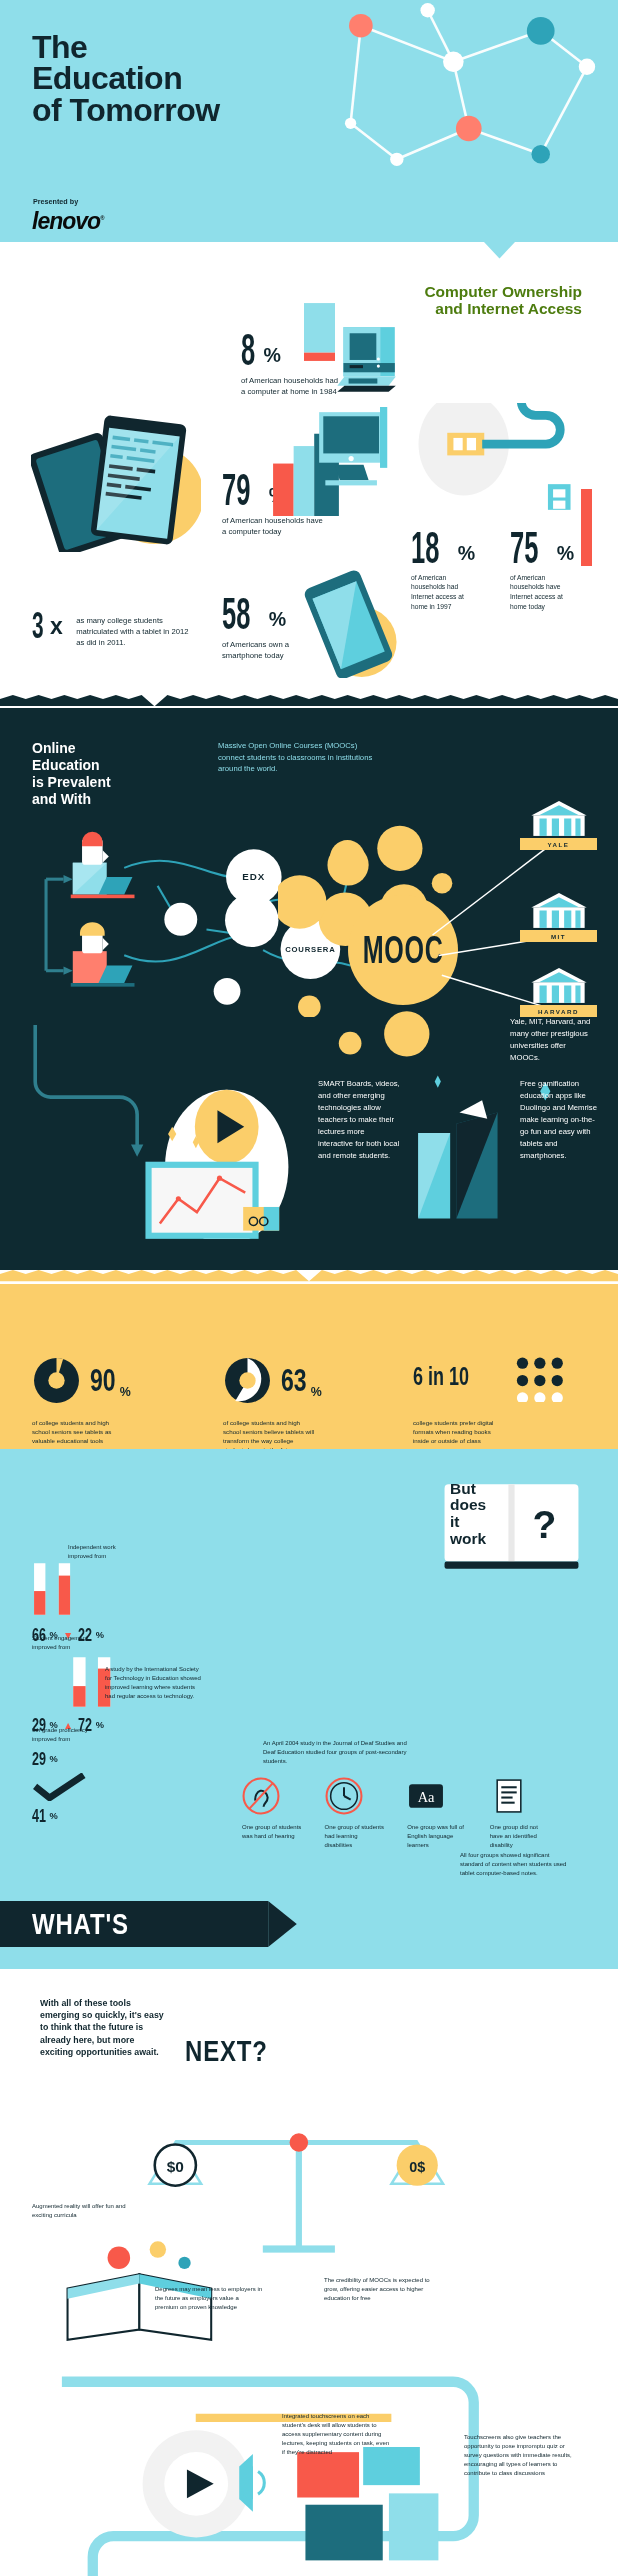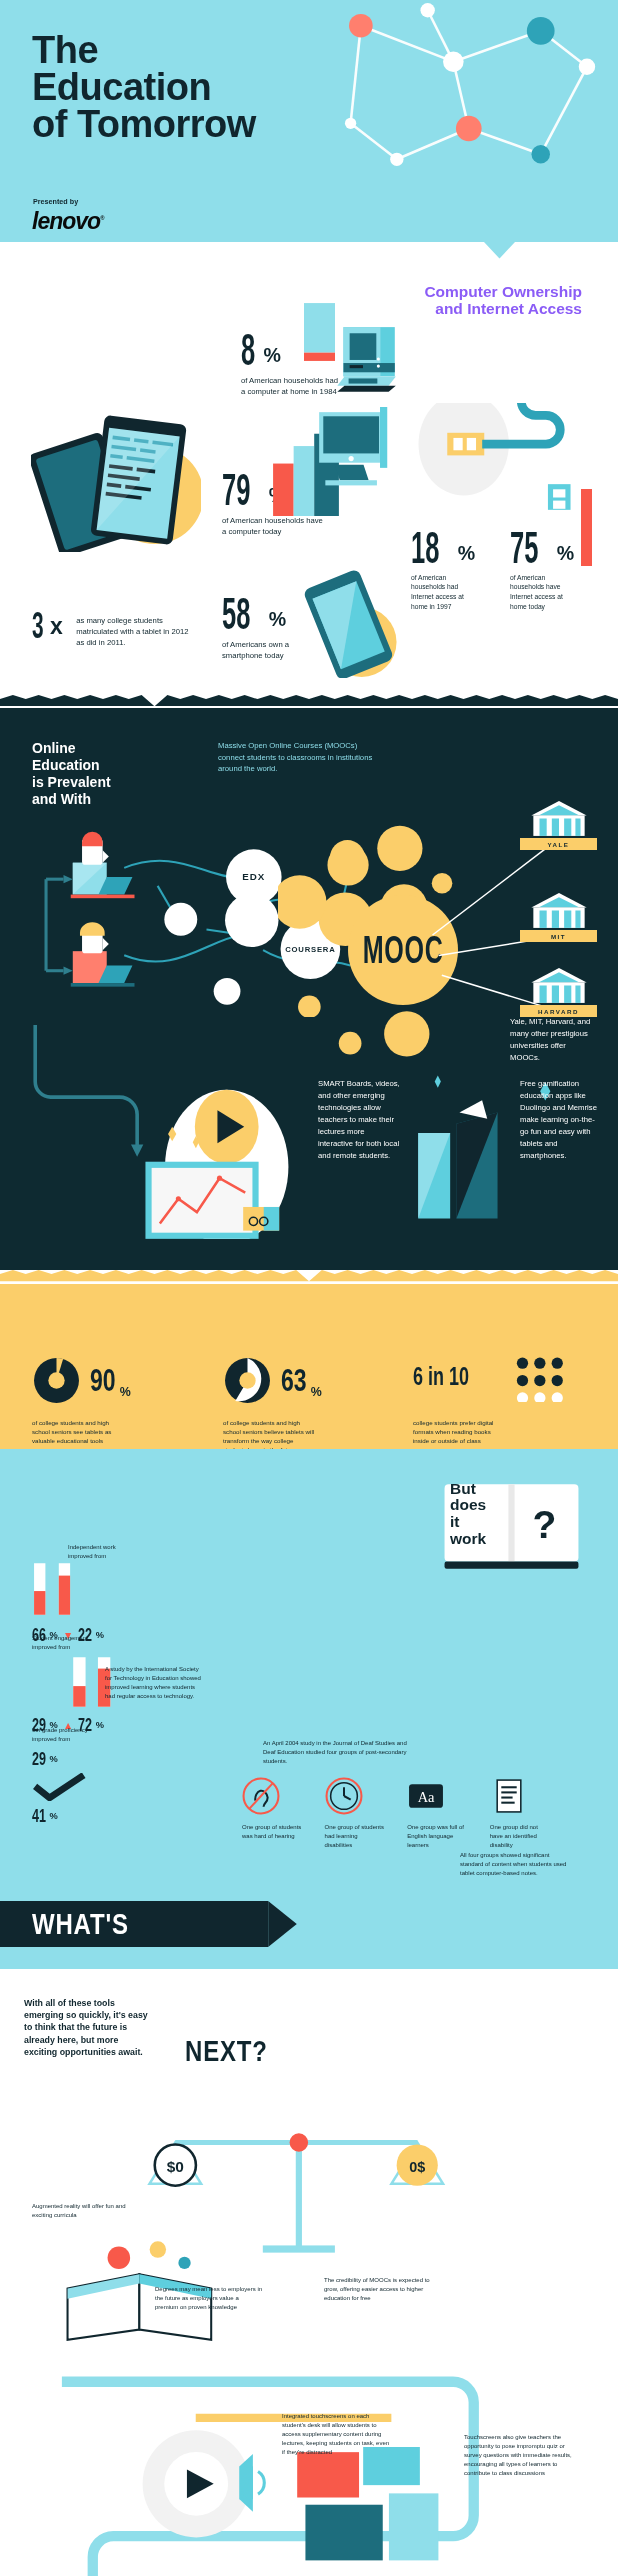--- a/index.html
+++ b/index.html
@@ -11,21 +11,21 @@
     width:618px;
     overflow-x:hidden;
   }
   .page { width:618px; position:relative; }
   .zig { height:11.3px; width:100%; position:relative; }
 
   
   .hero { background:#8fdeea; height:242px; position:relative; overflow:hidden; }
   .hero h1 {
     position:absolute; left:32px; top:32px;
-    font-size:38px; line-height:.98; font-weight:700; color:#10262e;
+    font-size:32px; line-height:.98; font-weight:700; color:#10262e;
     letter-spacing:-0.5px;
   }
   .hero .presented {
     position:absolute; left:33px; top:197px; font-size:7.2px; font-weight:700; color:#10262e;
   }
   .lenovo {
     position:absolute; left:32px; top:208px;
     font-size:23px; font-weight:700; font-style:italic; color:#0a0a0a;
     letter-spacing:-1px;
   }
@@ -38,21 +38,21 @@
   .pct-wrap { display:flex; align-items:flex-end; }
   .pct-num {
     font-family:"Liberation Sans Narrow","Liberation Sans",sans-serif;
     font-weight:700; font-size:44px; line-height:.78; color:#10262e;
     transform:scaleX(.58); transform-origin:left bottom; white-space:nowrap;
   }
   .pct-sign {
     font-family:"Liberation Sans Narrow","Liberation Sans",sans-serif;
     font-weight:700; font-size:19.6px; color:#10262e; margin-left:-2.1px;
   }
-  .sec-head { font-size:15.5px; font-weight:700; line-height:1.12; text-align:right; color:#8b5cf6; }
+  .sec-head { font-size:15.5px; font-weight:700; line-height:1.12; text-align:right; color:#4d7c0f; }
   .abs { position:absolute; }
 
   
   .dark { background:#0e2a31; position:relative; color:#fff; }
   .dark h2 { font-size:14px; line-height:1.2; font-weight:700; color:#fff; }
   .dark .sub { font-size:7.7px; line-height:1.5; color:#8fdeea; }
   .callout {
     font-family:"Liberation Sans Narrow","Liberation Sans",sans-serif;
     font-size:7.7px; line-height:1.55; color:#ffffff;
   }
@@ -635,21 +635,21 @@
       <span class="whats">WHAT'S</span>
     </div>
     <svg class="abs" style="left:268px; top:452px;" width="31" height="46" viewBox="0 0 60 90">
       <polygon points="0,0 0,90 56,45" fill="#10262e"></polygon>
     </svg>
   </section>
 
   
   <section class="lower" style="height:1113px;">
 
-    <h3 class="abs" style="left:24px; top:28px;">With all of these tools emerging so quickly, it's easy to think that the future is already here, but more exciting opportunities await.</h3>
+    <h3 class="abs" style="left:40px; top:28px;">With all of these tools emerging so quickly, it's easy to think that the future is already here, but more exciting opportunities await.</h3>
 
     <div class="abs" style="left:185px; top:65px;">
       <span class="whats dark2">NEXT?</span>
     </div>
 
     <svg class="abs" style="left:129px; top:124px;" width="350" height="170" viewBox="0 0 680 330">
       <line x1="90" y1="96" x2="560" y2="96" stroke="#8fdeea" stroke-width="10"></line>
       <line x1="330" y1="96" x2="330" y2="300" stroke="#8fdeea" stroke-width="12"></line>
       <rect x="260" y="296" width="140" height="14" fill="#8fdeea"></rect>
       <g stroke="#8fdeea" stroke-width="5" fill="none">

